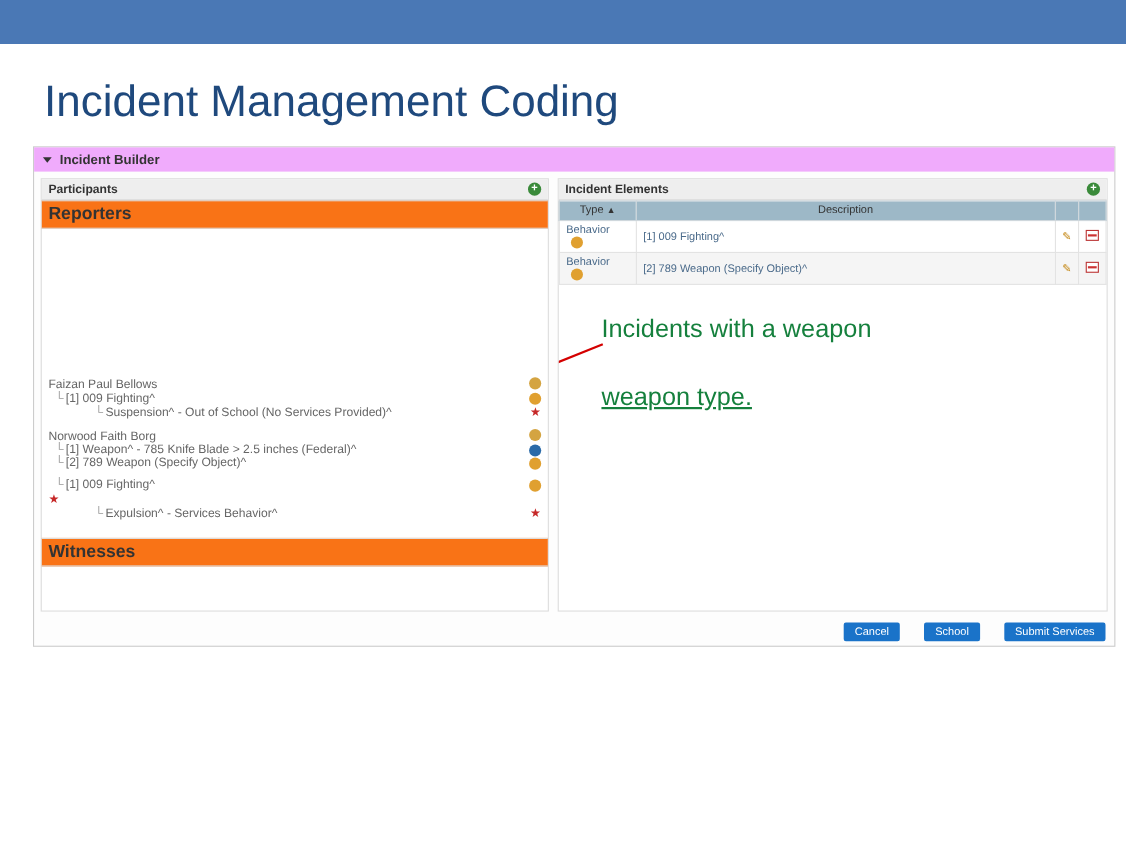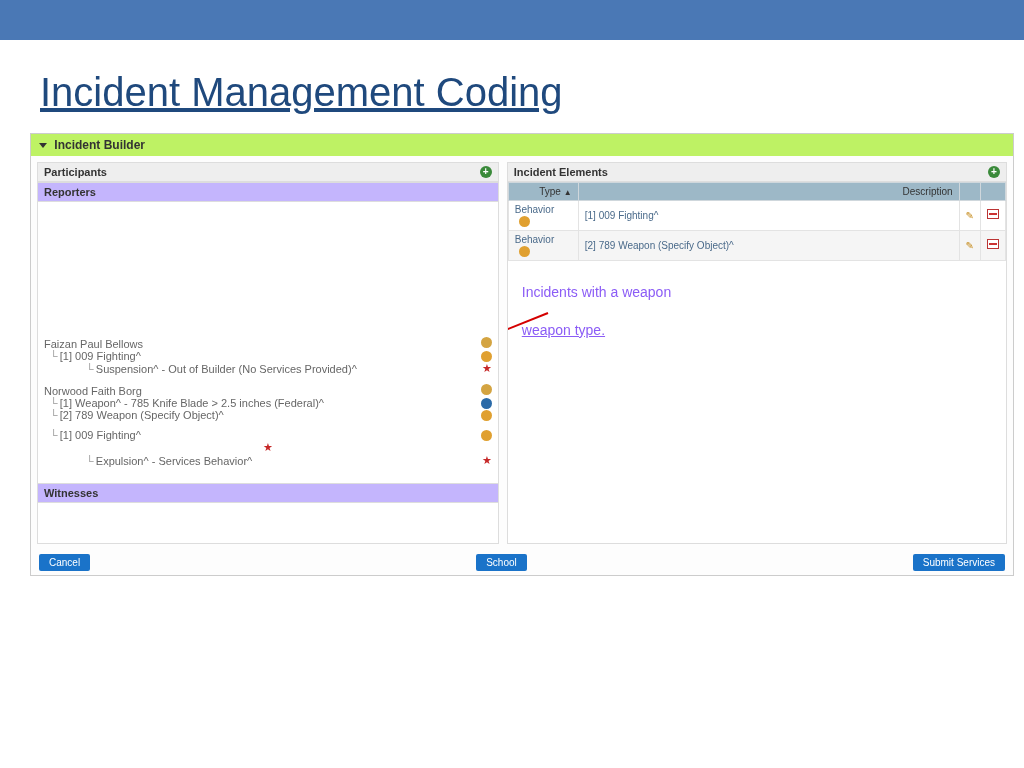--- a/index.html
+++ b/index.html
@@ -14,32 +14,31 @@
   .top-bar {
     height: 40px;
     background: #4a78b5;
     width: 100%;
   }
   .slide-title {
     color: #1f497d;
     font-size: 40px;
     font-weight: 400;
     margin: 30px 40px 18px 40px;
-    text-decoration: underline;
   }
   .app-box {
     border: 1px solid #ccc;
     margin: 0 10px 0 30px;
     background: #fdfdfd;
     font-size: 11px;
     color: #333;
     position: relative;
   }
   .section-header {
-    background: #bef264;
+    background: #f0abfc;
     font-weight: bold;
     font-size: 12px;
     padding: 4px 8px;
   }
   .section-header .caret {
     display:inline-block;
     width:0;height:0;
     border-left:4px solid transparent;
     border-right:4px solid transparent;
     border-top:5px solid #333;
@@ -69,74 +68,74 @@
   }
   .add-icon {
     width:12px;height:12px;
     background:#3a8a3a;
     border-radius:50%;
     display:flex;align-items:center;justify-content:center;
     color:#fff;font-size:10px;line-height:1;
     cursor:pointer;
   }
   .sub-hdr {
-    background:#c4b5fd;
+    background:#f97316;
     border-top:1px solid #ddd;
     border-bottom:1px solid #ddd;
     padding:3px 6px;
     font-weight:bold;
-    font-size:11px;
+    font-size:16px;
   }
   .blank { height:64px; }
   .offenders-body { padding:4px 6px 10px 6px; color:#555; position:relative; }
   .off-name { color:#666; margin-top:4px; }
   .off-line { color:#666; margin-left:6px; }
   .off-line::before { content:"└"; color:#999; margin-right:2px; }
   .off-sub { color:#666; margin-left:42px; }
   .off-sub::before { content:"└"; color:#999; margin-right:2px; }
   .row-ico {
     width:11px;height:11px;border-radius:50%;display:inline-block;vertical-align:middle;
   }
   .ico-person{background:#d4a441;}
   .ico-hand{background:#e0a030;}
   .ico-cube{background:#2a6aa8;}
   .star{color:#c62828;font-size:11px;}
-  .off-row{display:flex;justify-content:center;align-items:center;}
+  .off-row{display:flex;justify-content:space-between;align-items:center;}
   .off-row .txt{flex:1;}
   
   .tbl { width:100%; border-collapse:collapse; font-size:10px; }
   .tbl thead th {
-    background:#9db8c7; color:#333; text-align:right;
+    background:#9db8c7; color:#333; text-align:center;
     padding:3px 6px; font-weight:normal; border:1px solid #cfd7dc;
     font-size:10px;
   }
   .tbl thead th:first-child{width:70px;}
   .tbl tbody td {
     padding:3px 6px; border:1px solid #e3e3e3; color:#4a6a8a;
   }
   .tbl tbody tr:nth-child(odd){background:#fff;}
   .tbl tbody tr:nth-child(even){background:#f5f5f5;}
   .tbl .icon-col{width:20px;text-align:center;}
   .edit-ico{color:#c58a1a;cursor:pointer;}
   .del-ico{width:12px;height:10px;border:1px solid #b33;background:#fff;display:inline-block;position:relative;cursor:pointer;}
   .del-ico::after{content:"";position:absolute;left:1px;right:1px;top:3px;height:2px;background:#c33;}
   .sort-arrow{font-size:8px;margin-left:3px;}
   .note {
     position:absolute;
-    top:120px; left:14px;
-    font-size:14px; color:#8b5cf6;
+    top:120px; left:39px;
+    font-size:23px; color:#15803d;
     line-height:1.35;
   }
   .note .ul{text-decoration:underline;}
   .arrow-svg{
     position:absolute; pointer-events:none;
     top:0;left:0;width:100%;height:100%;
   }
   .btnbar{
-    display:flex; justify-content:space-between; gap:22px;
+    display:flex; justify-content:flex-end; gap:22px;
     padding:4px 8px;
   }
   .btn{
     background:#1a73c9;color:#fff;border:none;
     font-size:10px;padding:3px 10px;border-radius:2px;cursor:pointer;
   }
   .witness-blank{height:40px;}
 </style>
 </head>
 <body>
@@ -165,21 +164,21 @@
       <div class="offenders-body" id="off-body">
           <div class="off-row">
             <span class="txt off-name">Faizan Paul Bellows</span>
             <span class="row-ico ico-person"></span>
           </div>
           <div class="off-row">
             <span class="txt off-line">[1] 009 Fighting^</span>
             <span class="row-ico ico-hand"></span>
           </div>
           <div class="off-row">
-            <span class="txt off-sub">Suspension^ - Out of Builder (No Services Provided)^</span>
+            <span class="txt off-sub">Suspension^ - Out of School (No Services Provided)^</span>
             <span class="star">★</span>
           </div>
           <div style="height: 6px;"></div>
           <div class="off-row">
             <span class="txt off-name">Norwood Faith Borg</span>
             <span class="row-ico ico-person"></span>
           </div>
           <div class="off-row">
             <span class="txt off-line">[1] Weapon^ - 785 Knife Blade &gt; 2.5 inches (Federal)^</span>
             <span class="row-ico ico-cube"></span>

